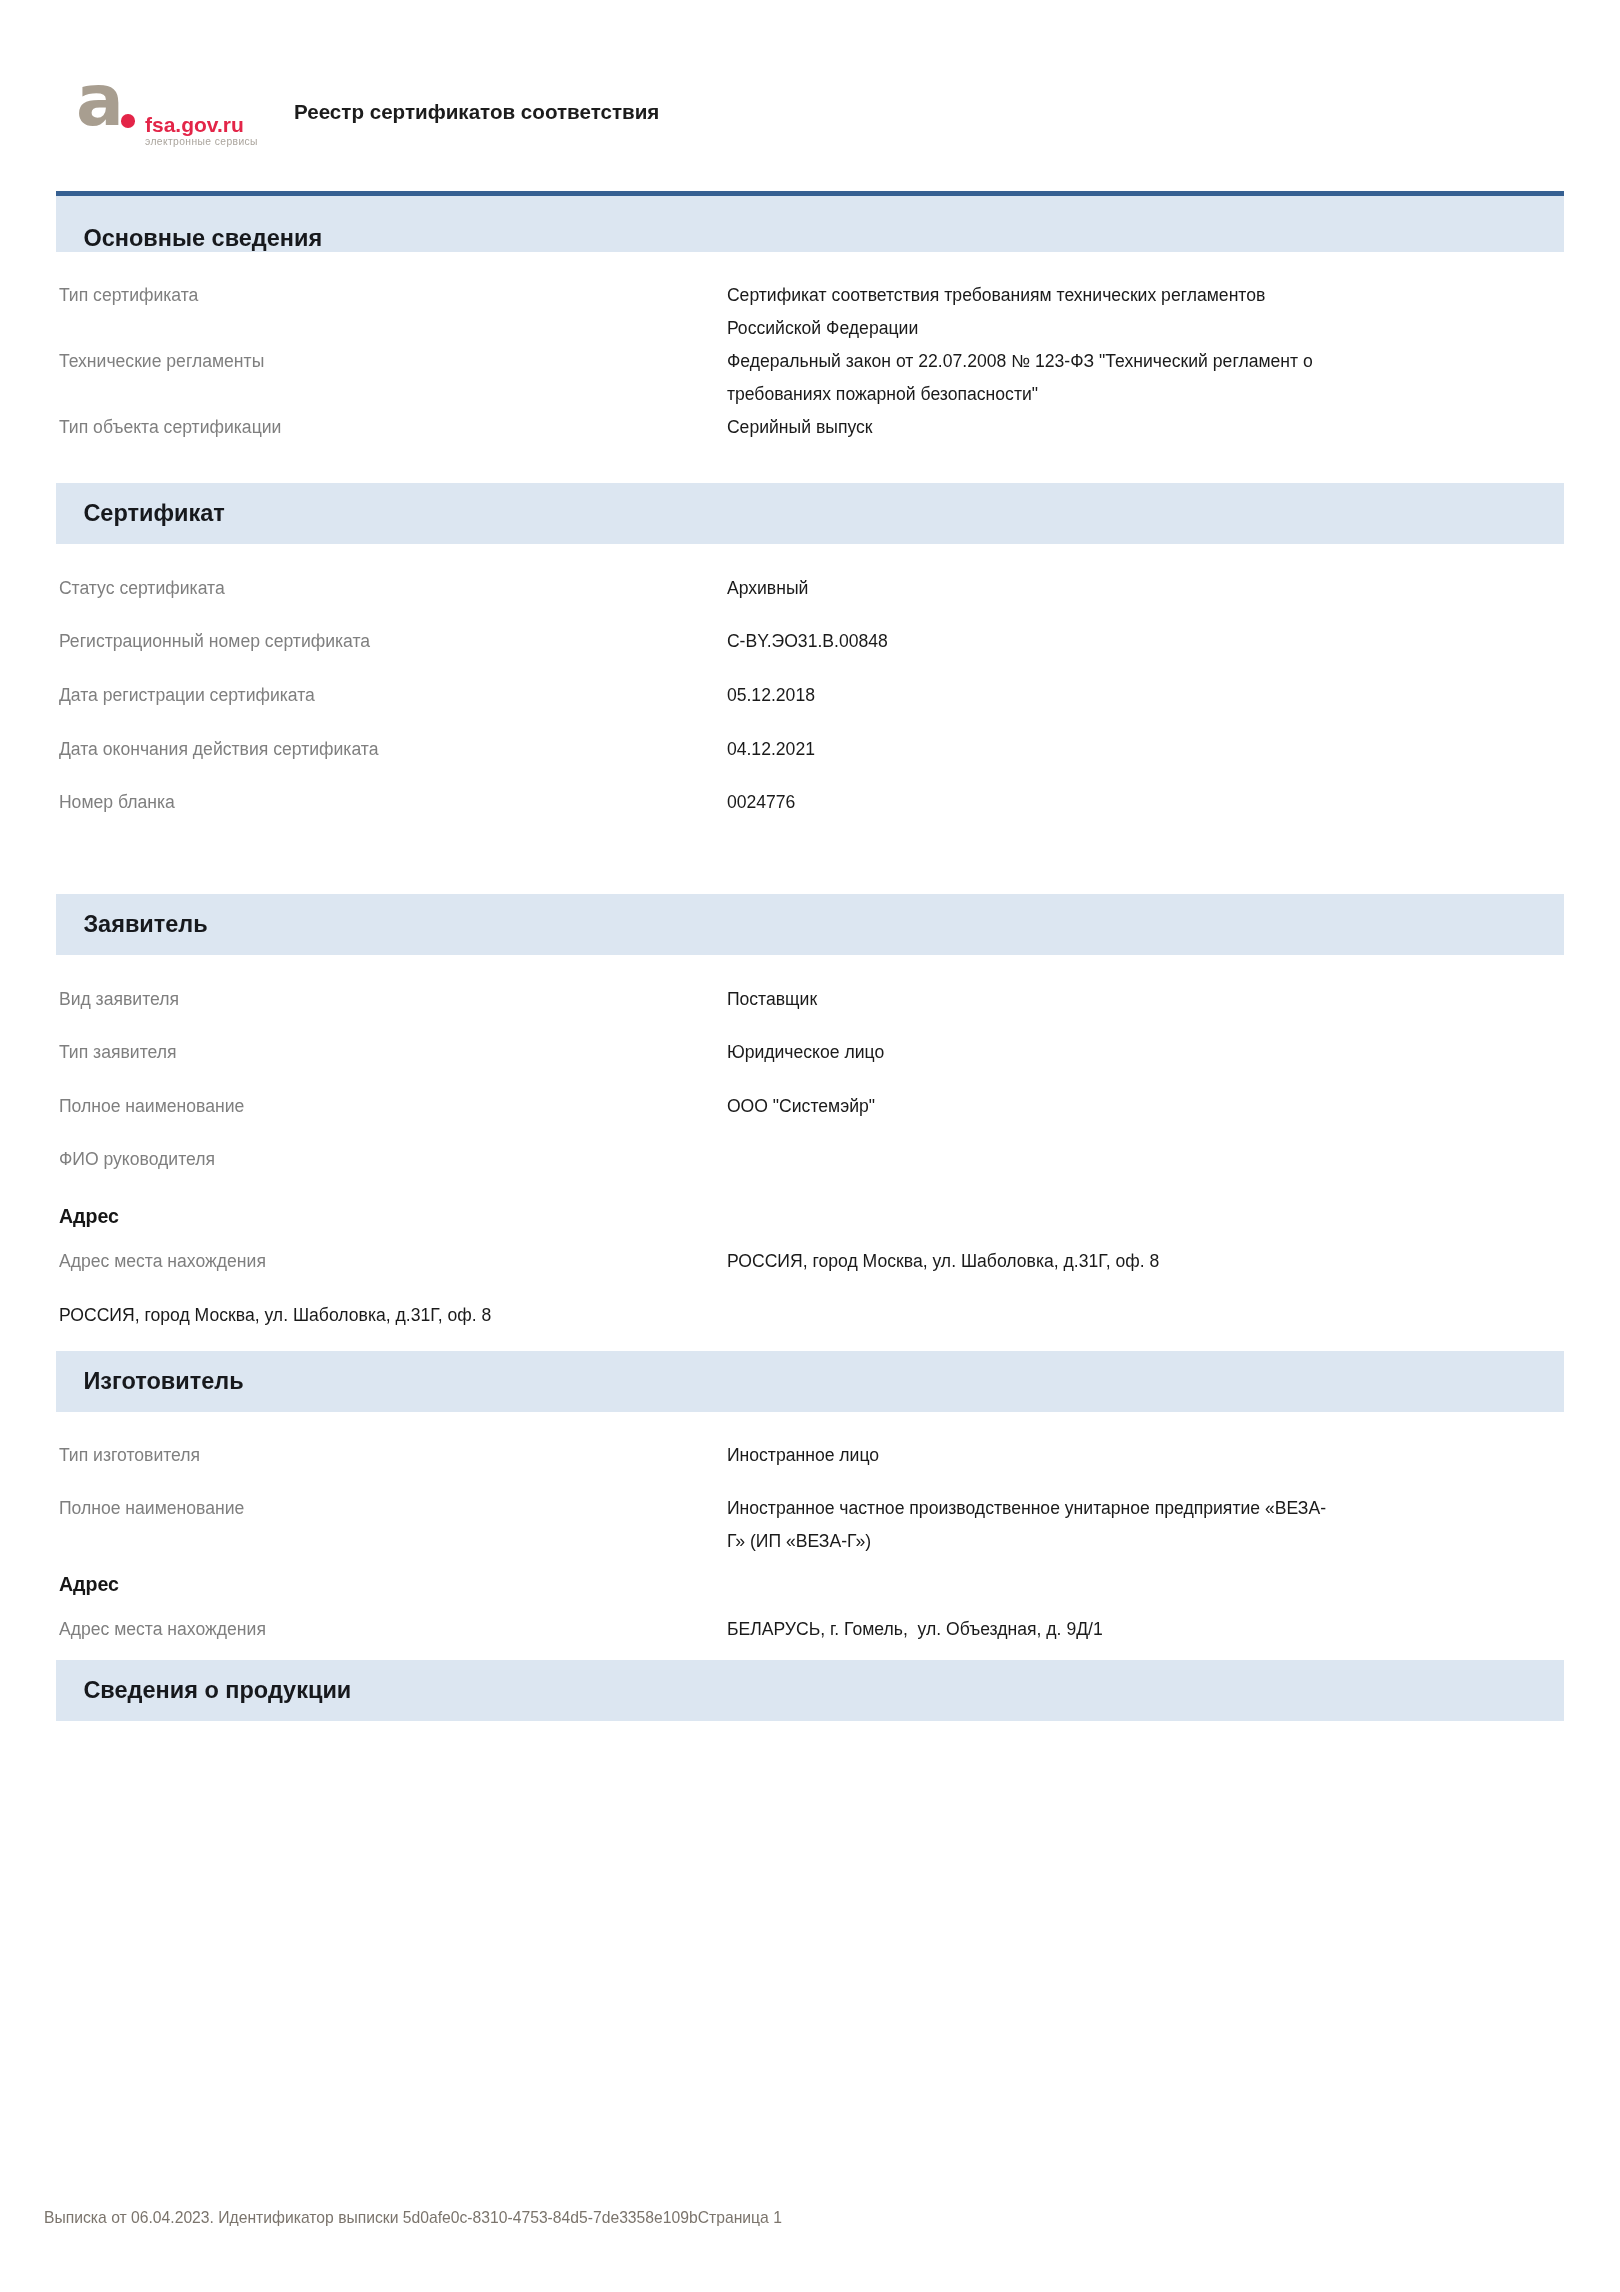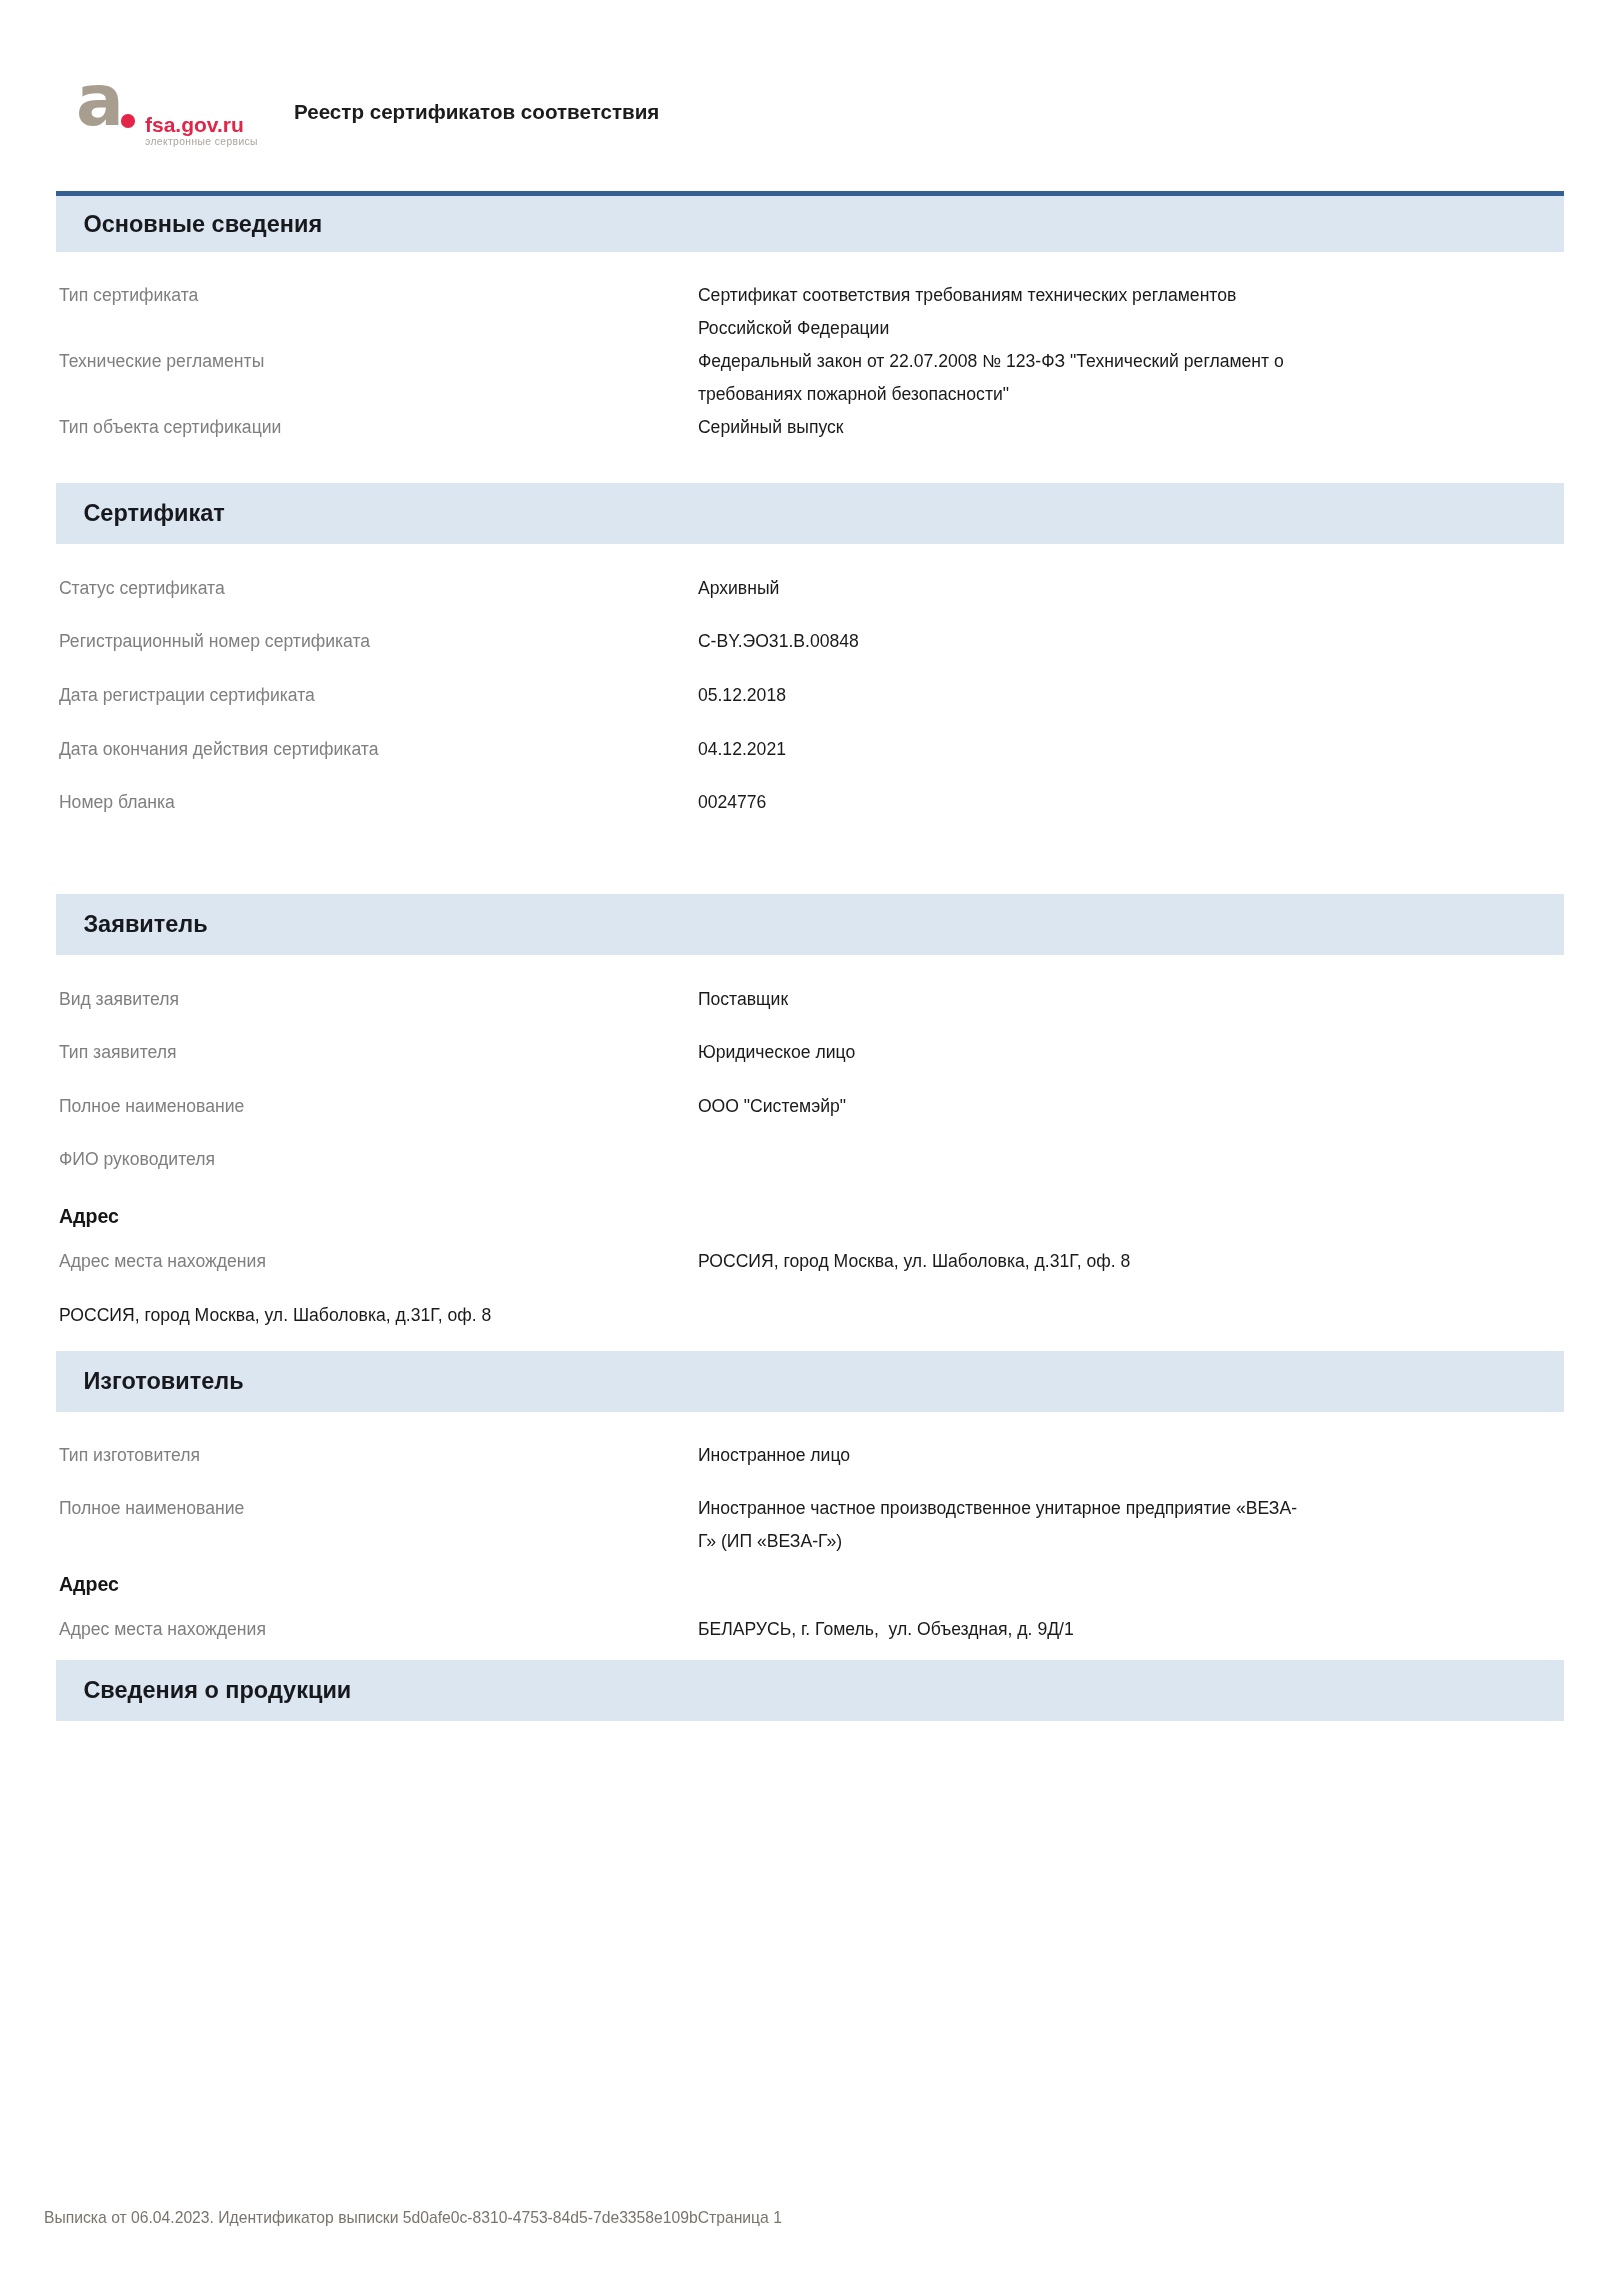--- a/index.html
+++ b/index.html
@@ -17,30 +17,30 @@
           font-weight:bold;font-size:71px;line-height:59px;color:#a89e90;}
   .logo-dot{position:absolute;left:45px;top:57px;width:13.7px;height:13.7px;border-radius:50%;background:#e32548;}
   .logo-domain{position:absolute;left:69px;top:56px;font-size:21px;font-weight:bold;color:#e32548;}
   .logo-tagline{position:absolute;left:69px;top:79px;font-size:10.3px;letter-spacing:0.4px;color:#aaa49c;}
   .doc-title{margin-top:43px;font-size:20.6px;font-weight:bold;color:#1c1c1c;}
 
   
   .band{height:61px;background:#dce6f1;display:flex;align-items:center;
         padding-left:27.4px;box-sizing:border-box;
         font-size:23.5px;font-weight:bold;color:#17191d;}
-  .band-accent{border-top:5.9px solid #366092;}
+  .band-accent{border-top:5.9px solid #366092;align-items:flex-end;}
   .sec-main .band{margin-top:40px;}
   .sec-cert .band{margin-top:39px;}
   .sec-applicant .band{margin-top:75px;}
   .sec-manufacturer .band{margin-top:19px;}
   .sec-product .band{margin-top:13.7px;}
 
   
   .rows{margin-top:27.4px;padding-left:2.9px;}
-  .row{display:flex;font-size:17.6px;line-height:33px;}
+  .row{display:flex;font-size:17.6px;line-height:33px;gap:29px;}
   .row .lbl{width:639px;flex:0 0 639px;color:#7f7f7f;white-space:pre-wrap;box-sizing:border-box;padding-right:9.8px;}
   .row .val{flex:1;color:#1a1a1a;white-space:pre-wrap;max-width:863px;}
   .rows-tight .row + .row{margin-top:0;}
   .rows-spaced .row + .row{margin-top:20.6px;}
 
   .subheading{font-size:19.6px;line-height:25.5px;font-weight:bold;color:#161616;
               padding-left:2.9px;margin:17.6px 0 15.7px 0;}
   .sub-applicant .subheading{margin-top:27.4px;}
   .sub-manufacturer .subheading{margin-top:13.7px;}
 

